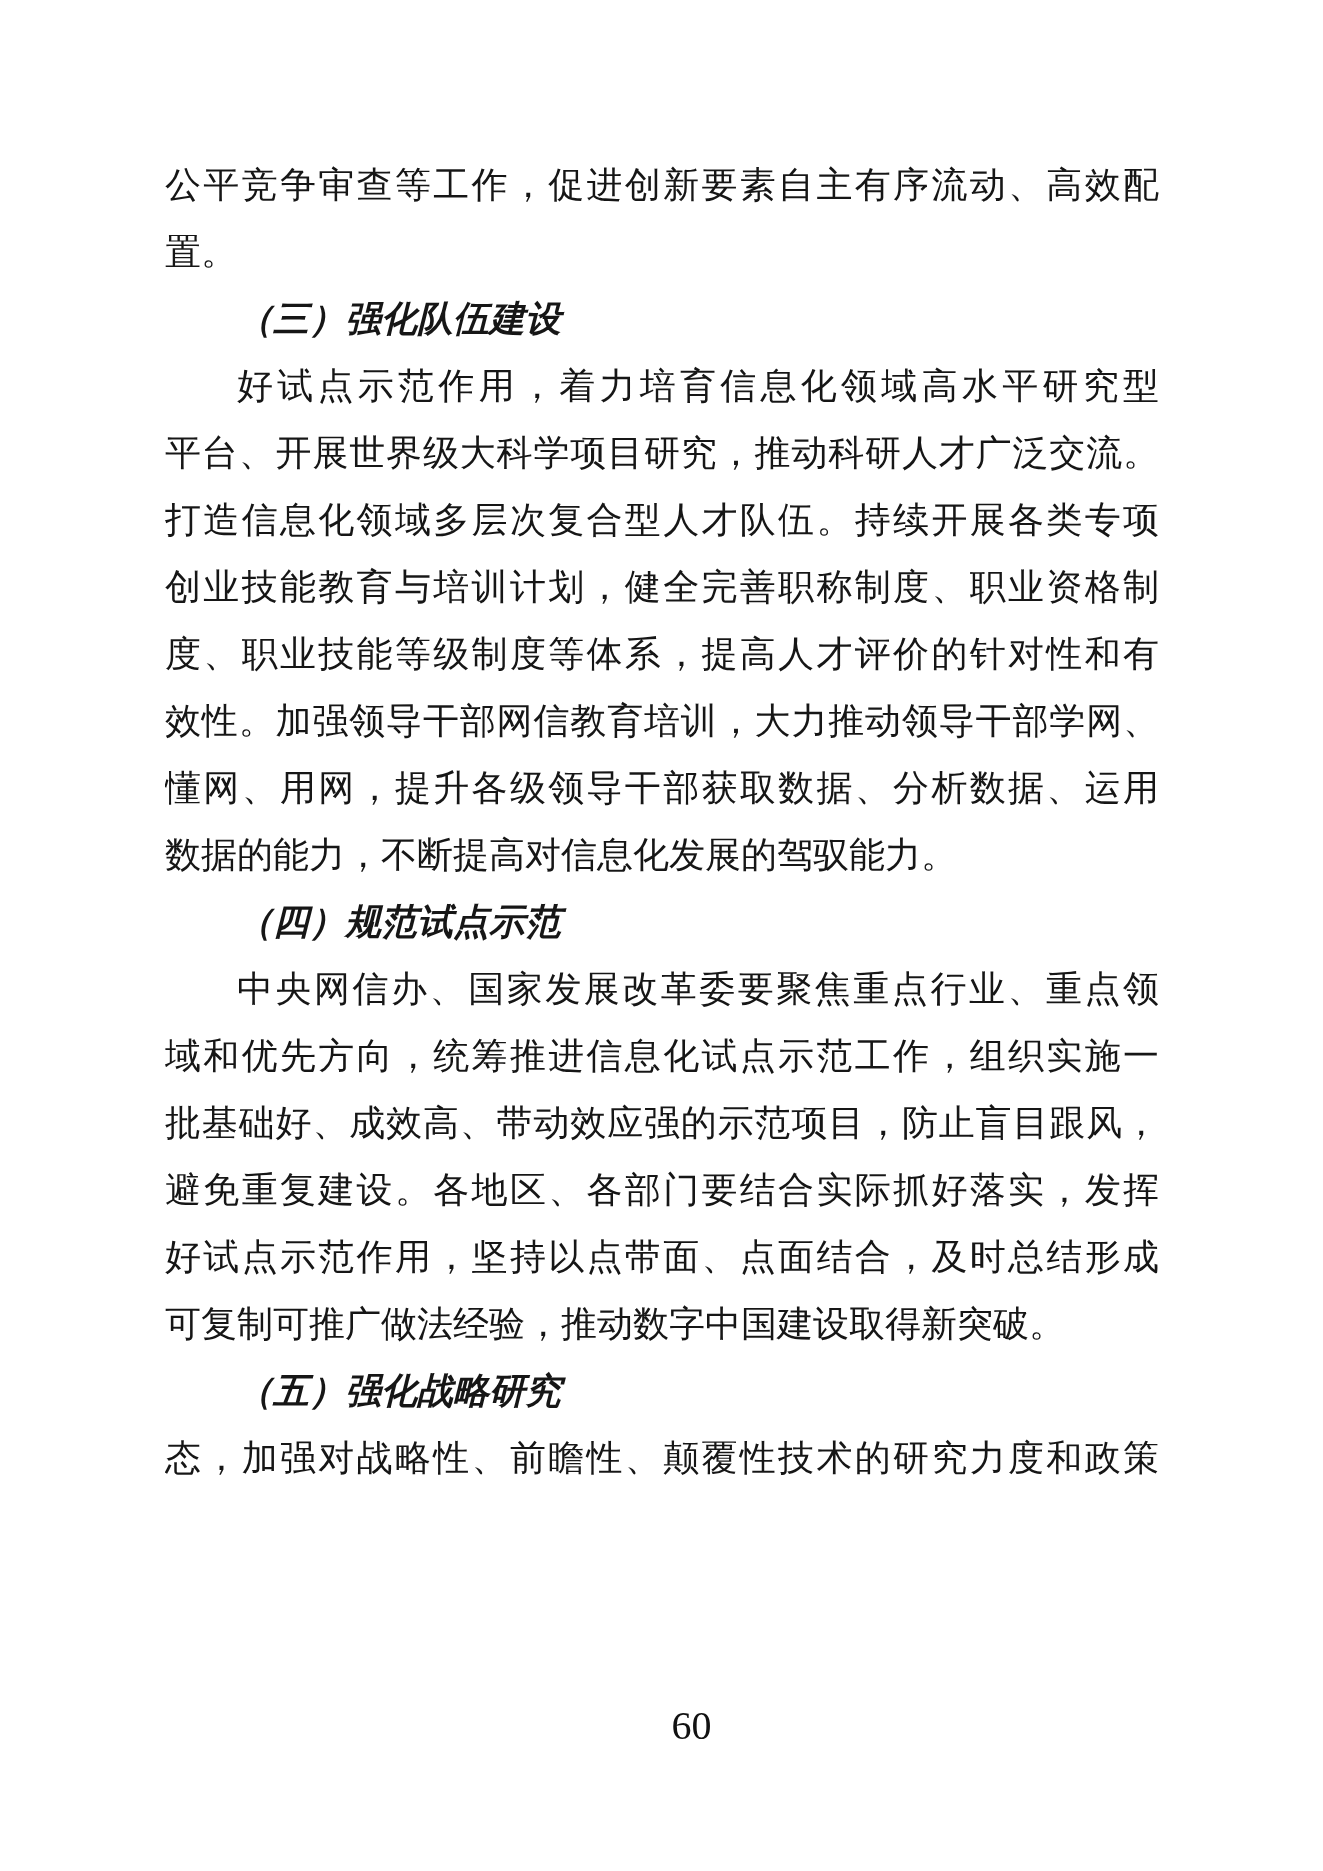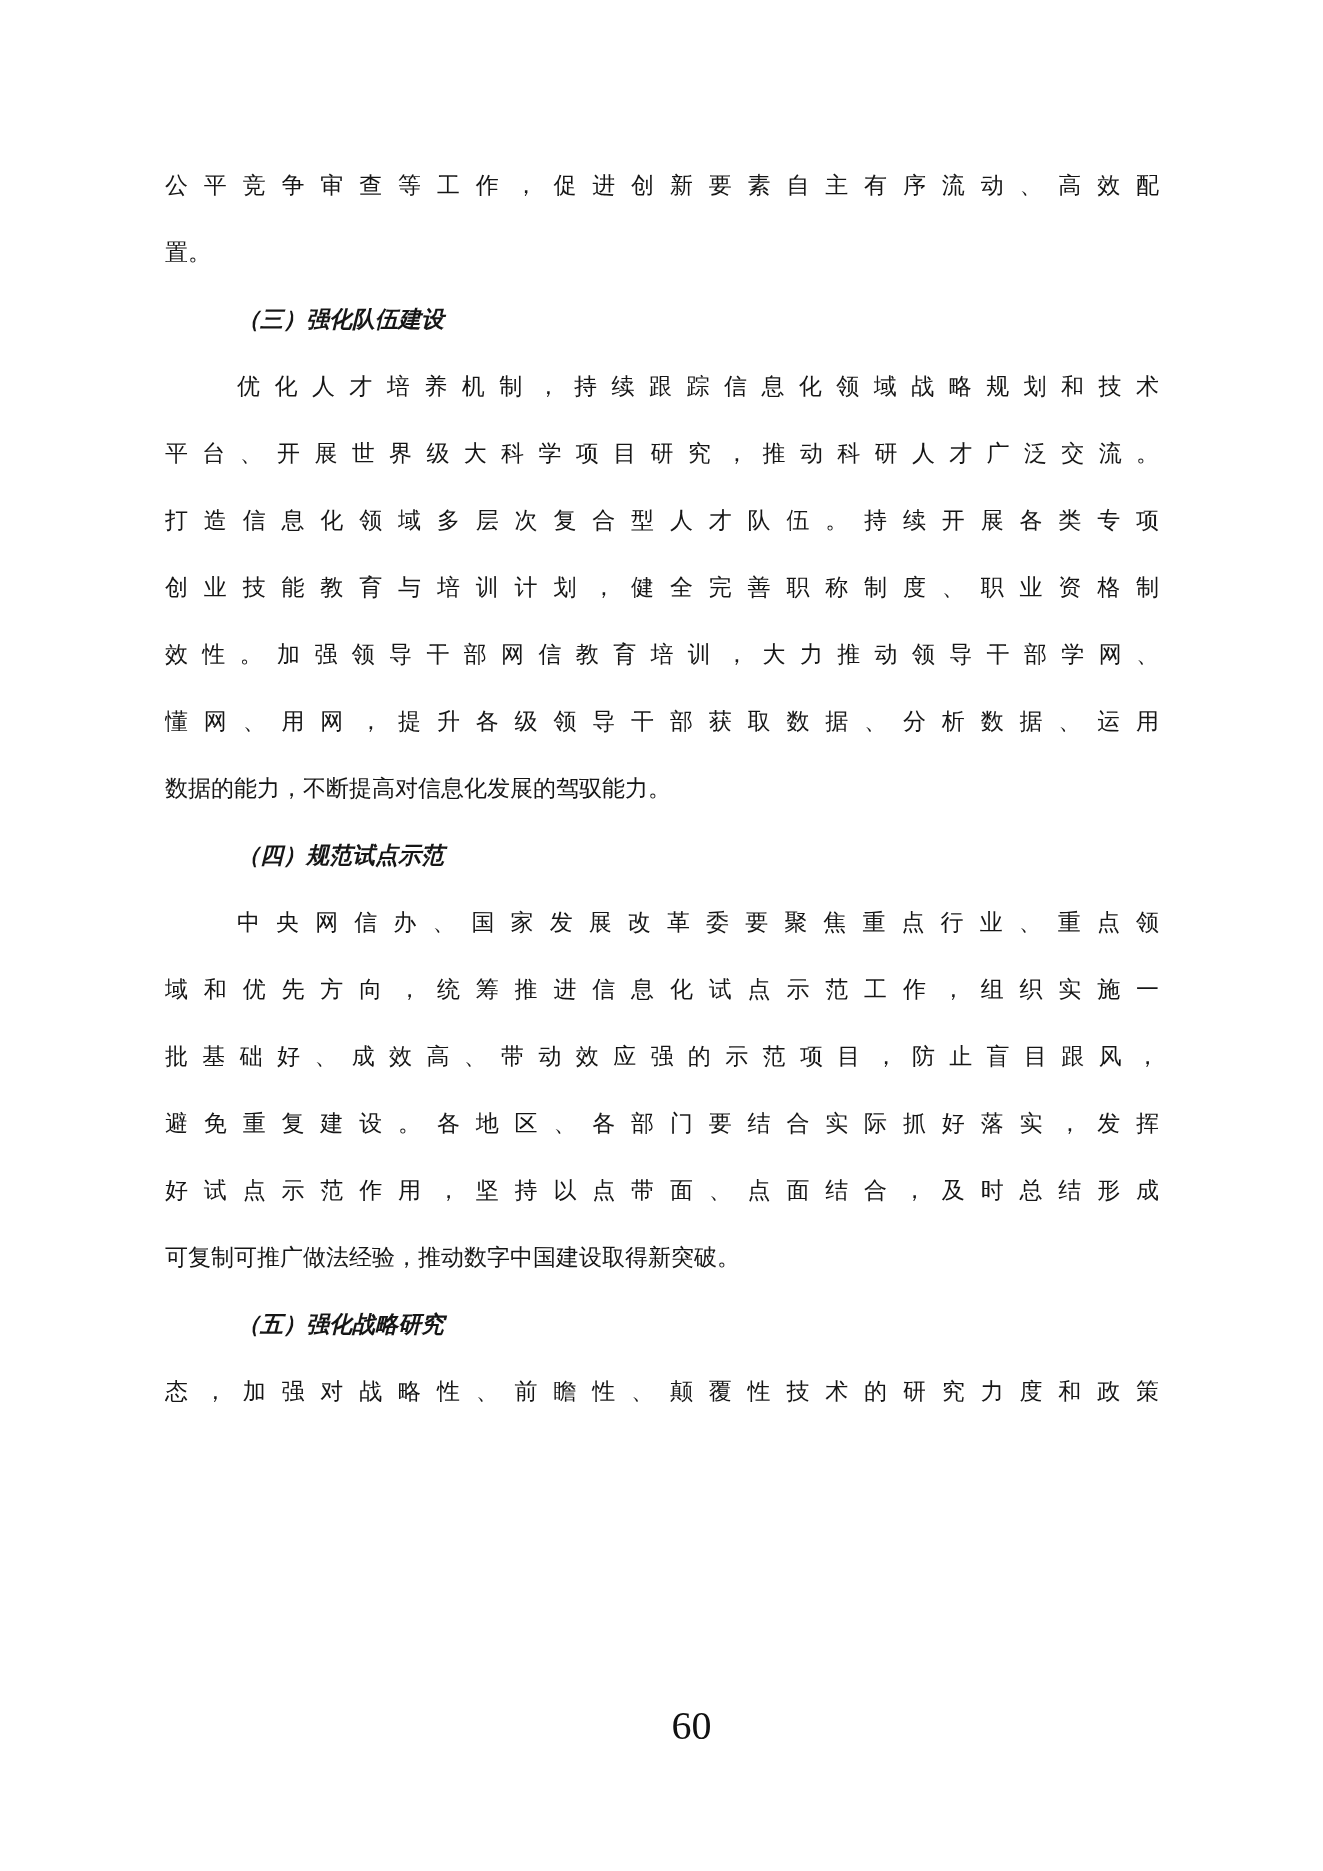--- a/index.html
+++ b/index.html
@@ -19,21 +19,21 @@
   }
   .text-block {
     position: absolute;
     left: 165px;
     top: 152px;
     width: 994px;
   }
   .line {
     height: 67px;
     line-height: 67px;
-    font-size: 23px;
+    font-size: 36px;
     white-space: nowrap;
     overflow: hidden;
   }
   
   .line.fill {
     white-space: normal;
     text-align: justify;
     text-align-last: justify;
   }
   .line.indent {
@@ -57,24 +57,25 @@
   }
 </style>
 </head>
 <body>
 
 <div class="page">
   <main class="text-block" id="doc">
       <div class="line fill">公平竞争审查等工作，促进创新要素自主有序流动、高效配</div>
       <div class="line">置。</div>
       <div class="line heading indent">（三）强化队伍建设</div>
-      <div class="line indent fill">优化人才培养机制，持续跟踪信息化领域战略规划和技术</div>
+      <div class="line indent fill">好试点示范作用，着力培育信息化领域高水平研究型</div>
       <div class="line fill">平台、开展世界级大科学项目研究，推动科研人才广泛交流。</div>
       <div class="line fill">打造信息化领域多层次复合型人才队伍。持续开展各类专项</div>
       <div class="line fill">创业技能教育与培训计划，健全完善职称制度、职业资格制</div>
+      <div class="line fill">度、职业技能等级制度等体系，提高人才评价的针对性和有</div>
       <div class="line fill">效性。加强领导干部网信教育培训，大力推动领导干部学网、</div>
       <div class="line fill">懂网、用网，提升各级领导干部获取数据、分析数据、运用</div>
       <div class="line">数据的能力，不断提高对信息化发展的驾驭能力。</div>
       <div class="line heading indent">（四）规范试点示范</div>
       <div class="line indent fill">中央网信办、国家发展改革委要聚焦重点行业、重点领</div>
       <div class="line fill">域和优先方向，统筹推进信息化试点示范工作，组织实施一</div>
       <div class="line fill">批基础好、成效高、带动效应强的示范项目，防止盲目跟风，</div>
       <div class="line fill">避免重复建设。各地区、各部门要结合实际抓好落实，发挥</div>
       <div class="line fill">好试点示范作用，坚持以点带面、点面结合，及时总结形成</div>
       <div class="line">可复制可推广做法经验，推动数字中国建设取得新突破。</div>

